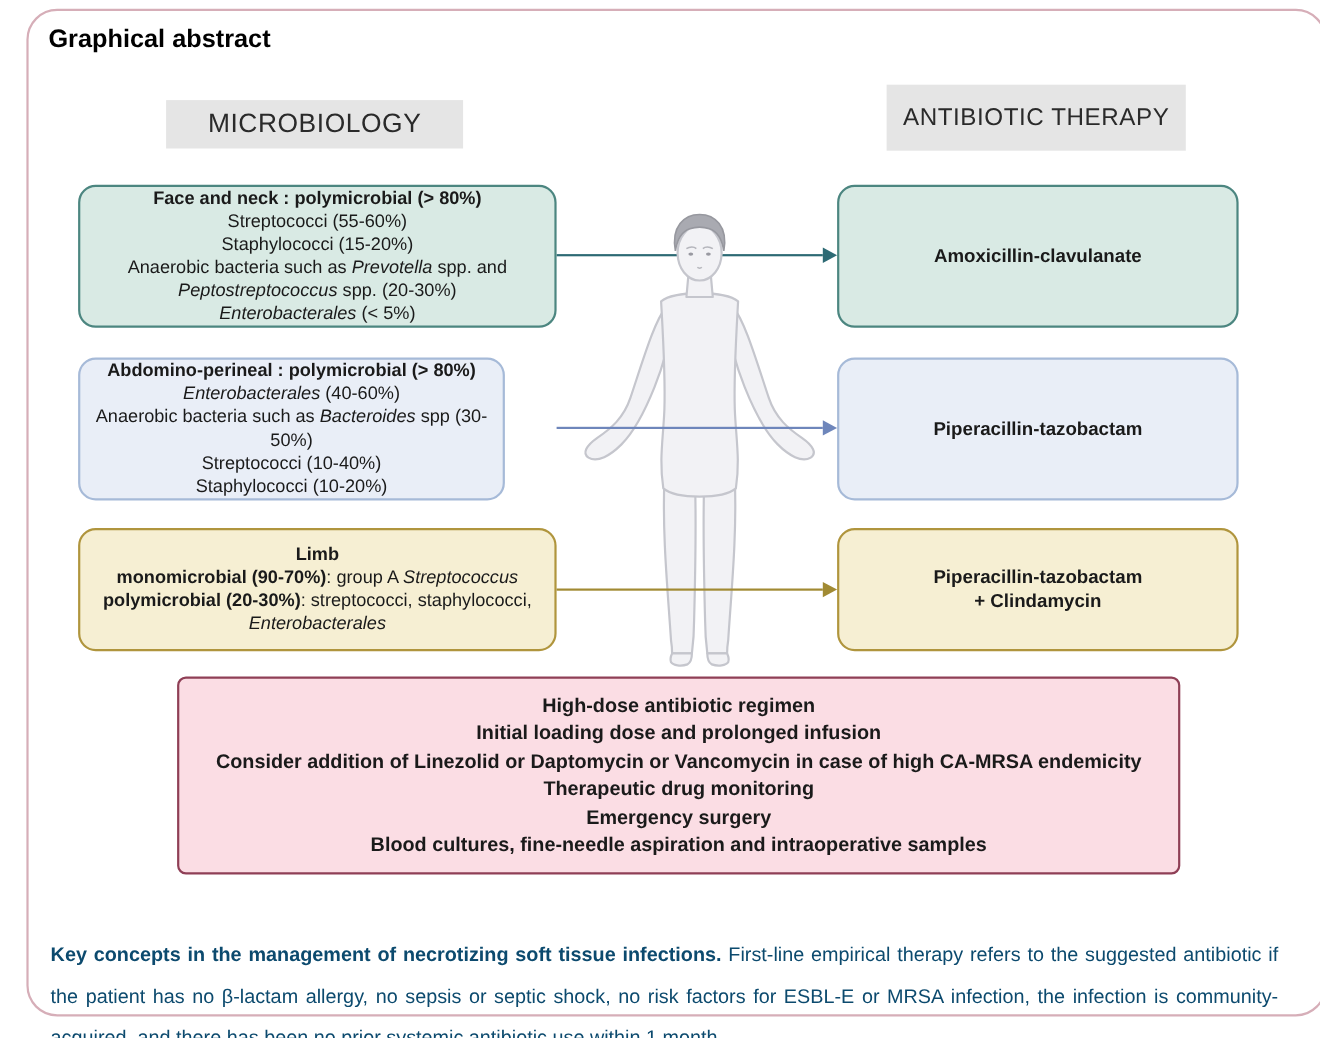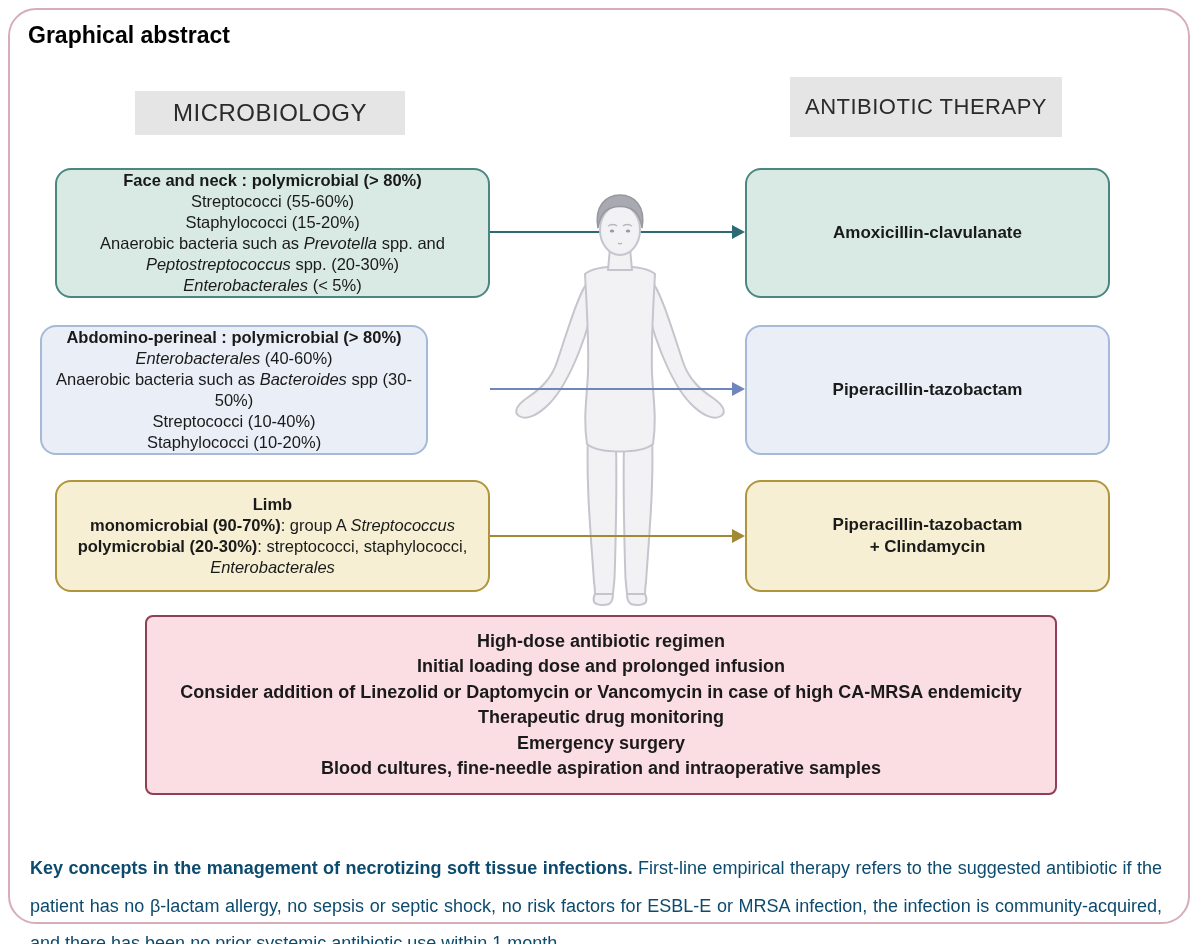--- a/index.html
+++ b/index.html
@@ -1,17 +1,17 @@
 <!DOCTYPE html>
 <html style="--outer-border: #d6aeb8; --header-bg: #e5e5e5; --header-text: #2a2a2a; --green-fill: #d9eae4; --green-border: #4c8680; --green-arrow: #2d6a74; --blue-fill: #e9eef7; --blue-border: #a6bad8; --blue-arrow: #6e86bb; --yellow-fill: #f6efd3; --yellow-border: #b0953d; --yellow-arrow: #a18a33; --pink-fill: #fbdde4; --pink-border: #8f3f56;"><head>
 <meta charset="utf-8">
 <style>
   html,body{margin:0;padding:0;background:#ffffff;}
   body{width:1200px;height:944px;position:relative;font-family:"Liberation Sans","DejaVu Sans",sans-serif;color:#1a1a1a;overflow:hidden;}
-  .canvas{position:absolute;inset:0;}
+  .canvas{position:absolute;inset:0;margin-left:16px;}
   .frame{position:absolute;left:8px;top:8px;width:1182px;height:916px;border:2px solid var(--outer-border,#d6aeb8);border-radius:28px;background:#ffffff;box-sizing:border-box;}
   .title{position:absolute;left:28px;top:22px;font-size:23px;font-weight:700;color:#000;margin:0;}
   .hdr{position:absolute;background:var(--header-bg,#e5e5e5);color:var(--header-text,#2a2a2a);display:flex;flex-direction:column;align-items:center;justify-content:center;letter-spacing:.5px;}
   .hdr-left{font-size:24px;}
   .hdr-right{font-size:22px;line-height:28px;text-align:center;}
   .box{position:absolute;border:2px solid;border-radius:16px;box-sizing:border-box;display:flex;flex-direction:column;align-items:center;justify-content:center;text-align:center;padding:6px 10px;}
   .green{background:var(--green-fill,#d9eae4);border-color:var(--green-border,#4c8680);}
   .blue{background:var(--blue-fill,#e9eef7);border-color:var(--blue-border,#a6bad8);}
   .yellow{background:var(--yellow-fill,#f6efd3);border-color:var(--yellow-border,#b0953d);}
   .pinkbox{background:var(--pink-fill,#fbdde4);border-color:var(--pink-border,#8f3f56);border-radius:8px;}
@@ -50,21 +50,21 @@
       <div class="rich-line"><span>Staphylococci (15-20%)</span></div>
       <div class="rich-line"><span>Anaerobic bacteria such as </span><span class="it">Prevotella</span><span> spp. and</span></div>
       <div class="rich-line"><span class="it">Peptostreptococcus</span><span> spp.  (20-30%)</span></div>
       <div class="rich-line"><span class="it">Enterobacterales</span><span> (&lt; 5%)</span></div>
     </div>
   <div class="arrow behind" style="left:490px;top:231px;width:242px;--c:var(--green-arrow);"></div>
   <div class="box therapy green boxes" style="left:745px;top:168px;width:365px;height:130px;">
       <div class="rich-line"><span class="bd">Amoxicillin-clavulanate</span></div>
     </div>
 
-  <div class="box micro blue boxes" style="left:40px;top:325px;width:388px;height:130px;">
+  <div class="box micro blue boxes" style="left:55px;top:325px;width:388px;height:130px;">
       <div class="rich-line"><span class="bd">Abdomino-perineal : polymicrobial (&gt; 80%)</span></div>
       <div class="rich-line"><span class="it">Enterobacterales</span><span> (40-60%)</span></div>
       <div class="rich-line"><span>Anaerobic bacteria such as </span><span class="it">Bacteroides</span><span> spp (30-50%)</span></div>
       <div class="rich-line"><span>Streptococci (10-40%)</span></div>
       <div class="rich-line"><span>Staphylococci (10-20%)</span></div>
     </div>
   <div class="arrow" style="left:490px;top:388px;width:242px;--c:var(--blue-arrow);"></div>
   <div class="box therapy blue boxes" style="left:745px;top:325px;width:365px;height:130px;">
       <div class="rich-line"><span class="bd">Piperacillin-tazobactam</span></div>
     </div>

